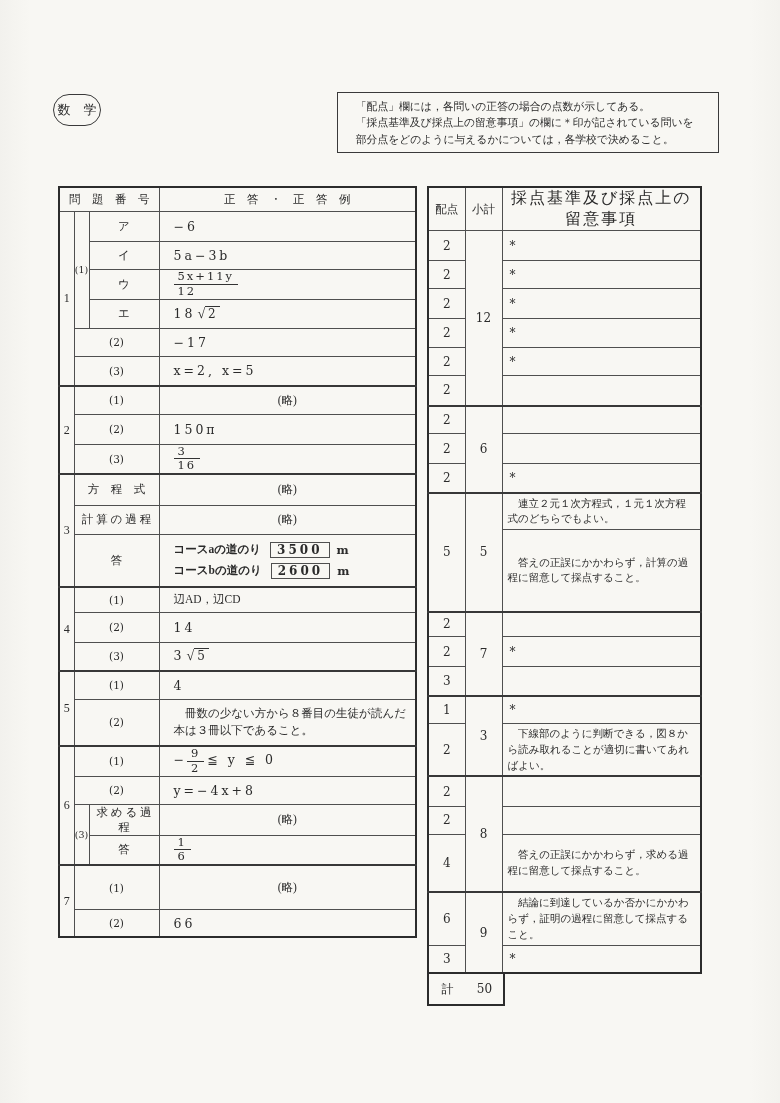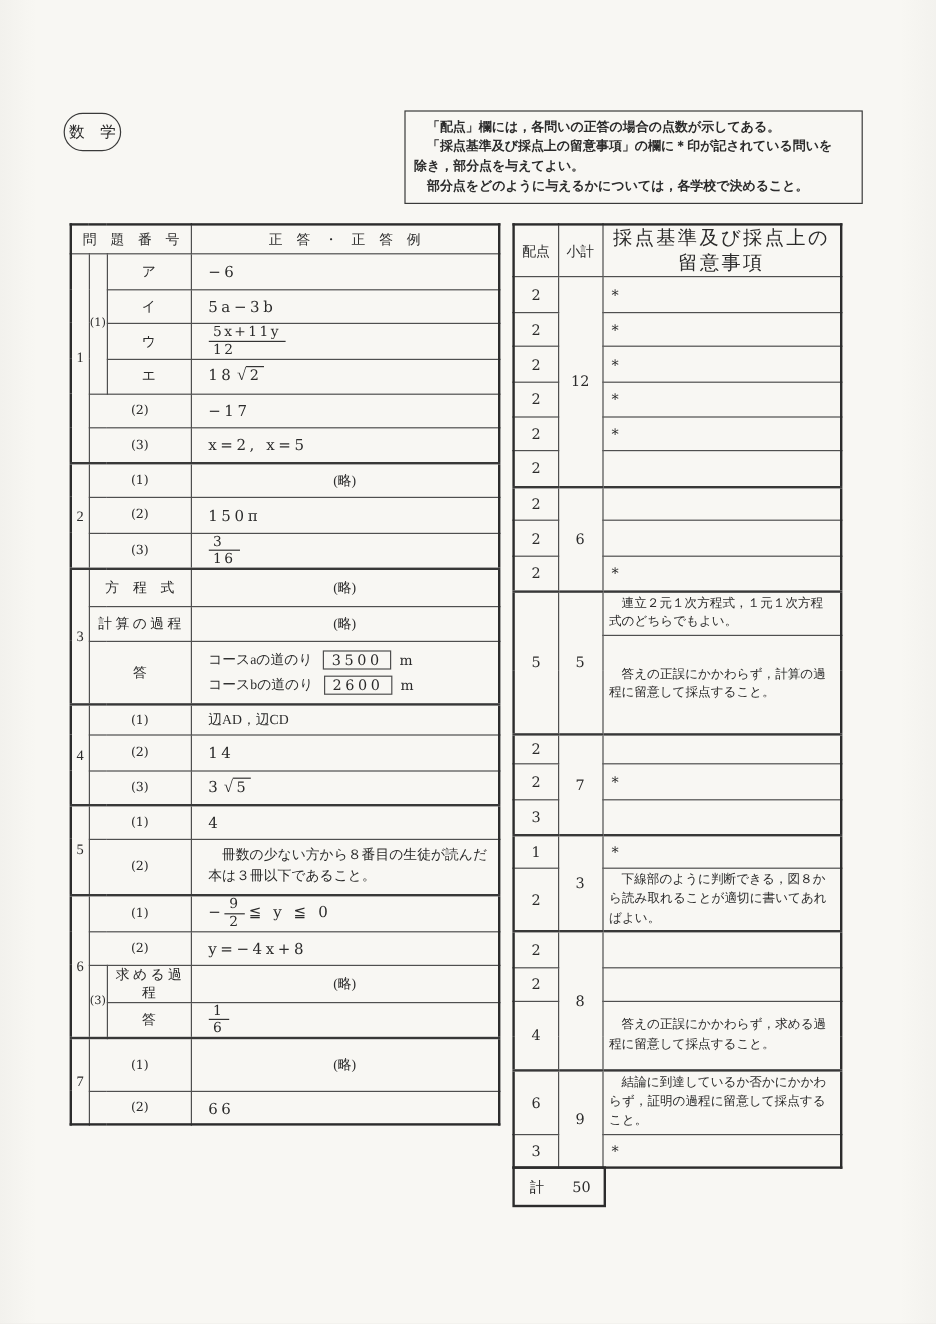--- a/index.html
+++ b/index.html
@@ -11,21 +11,21 @@
     position:relative;
   }
   .page{
     position:absolute;left:0;top:0;width:780px;height:1103px;
     background:linear-gradient(90deg,#f2f1ed 0,#f8f7f3 30px,#f8f7f3 750px,#f3f2ee 780px);
     overflow:hidden;
   }
   .box{border:1px solid #3a3a3a;position:absolute;background:transparent;}
   .title-box{left:53px;top:50px;padding:6px 8px;font-size:10px;letter-spacing:-0.3px;}
   .subject-box{left:53px;top:94px;width:46px;height:30px;display:flex;align-items:center;justify-content:center;font-size:13px;border-radius:16px;}
-  .instr-box{left:337px;top:92px;width:366px;padding:5px 7px;font-size:10.8px;line-height:1.52;font-weight:bold;}
+  .instr-box{left:337px;top:92px;width:366px;padding:5px 7px;font-size:10.8px;line-height:1.52;}
   .instr-box div{white-space:pre-wrap;}
 
   table{border-collapse:collapse;table-layout:fixed;}
   table.tbl{border:2px solid #2c2c2c;}
   table.tbl td{border:1px solid #4f4f4f;padding:0;vertical-align:middle;overflow:hidden;}
   tr.qtop td{border-top-width:2px;border-top-color:#383838;}
 
   .left-col{position:absolute;left:58px;top:186px;}
   .right-col{position:absolute;left:427px;top:186px;}
 
@@ -41,21 +41,21 @@
   .scorecell{text-align:center;font-family:"DejaVu Serif",serif;font-size:12px;}
   .notecell{font-size:10.5px;line-height:1.5;padding:2px 5px !important;vertical-align:middle;}
   .starcell{font-size:12px;padding-left:7px !important;font-family:"DejaVu Serif",serif;}
 
   .frac{display:inline-block;vertical-align:middle;text-align:left;line-height:1.2;}
   .frac .top{display:block;border-bottom:1px solid #333;padding:0 4px;font-size:11.5px;letter-spacing:2px;}
   .frac .bot{display:block;padding:0 4px;font-size:11.5px;letter-spacing:2px;}
   .sqrt-sign{font-size:14px;margin-left:2px;letter-spacing:0;}
   .radicand{border-top:1px solid #333;padding:0 3px;font-size:12px;letter-spacing:1px;}
 
-  .course{display:flex;flex-direction:column;justify-content:center;gap:5px;height:100%;}
+  .course{display:flex;flex-direction:column;justify-content:center;gap:5px;height:100%;font-weight:bold;}
   .course-line{display:flex;align-items:center;font-size:11.5px;}
   .val-box{border:1px solid #4f4f4f;padding:0 6px;margin:0 7px 0 9px;font-size:12px;}
   .unit{font-family:"DejaVu Serif",serif;font-size:11.5px;}
 
   .total-box{
     width:74px;height:30px;margin-top:-2px;border:2px solid #2c2c2c;
     display:flex;align-items:center;background:transparent;
   }
   .total-box span{flex:1;text-align:center;font-size:12px;font-family:"DejaVu Serif",serif;}
   .indent{white-space:pre-wrap;margin-left:48px;}
@@ -64,21 +64,20 @@
 <body>
 
 <div class="page">
 
 
   <div class="box subject-box">数　学</div>
 
   <div class="box instr-box">
     <div>　「配点」欄には，各問いの正答の場合の点数が示してある。</div>
     <div>　「採点基準及び採点上の留意事項」の欄に＊印が記されている問いを</div>
-    <div>除き，部分点を与えてよい。</div>
     <div>　部分点をどのように与えるかについては，各学校で決めること。</div>
   </div>
 
   <div class="left-col">
   <table class="tbl">
     <colgroup>
           <col style="width:15px">
           <col style="width:15px">
           <col style="width:70px">
           <col style="width:257px">

